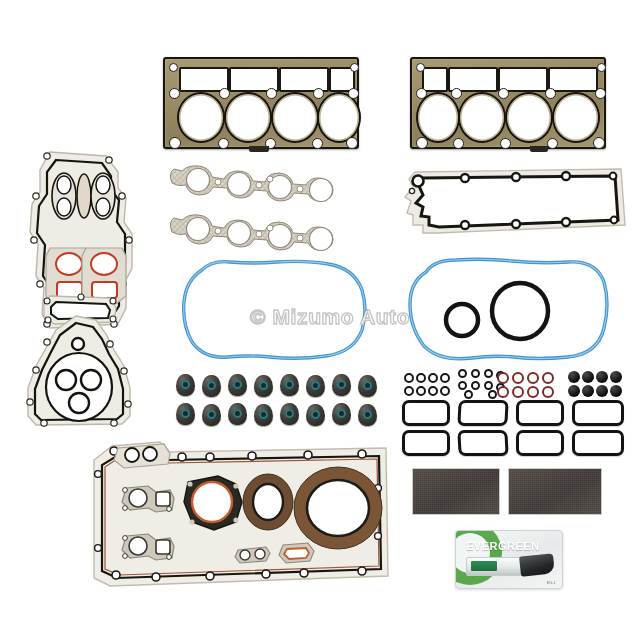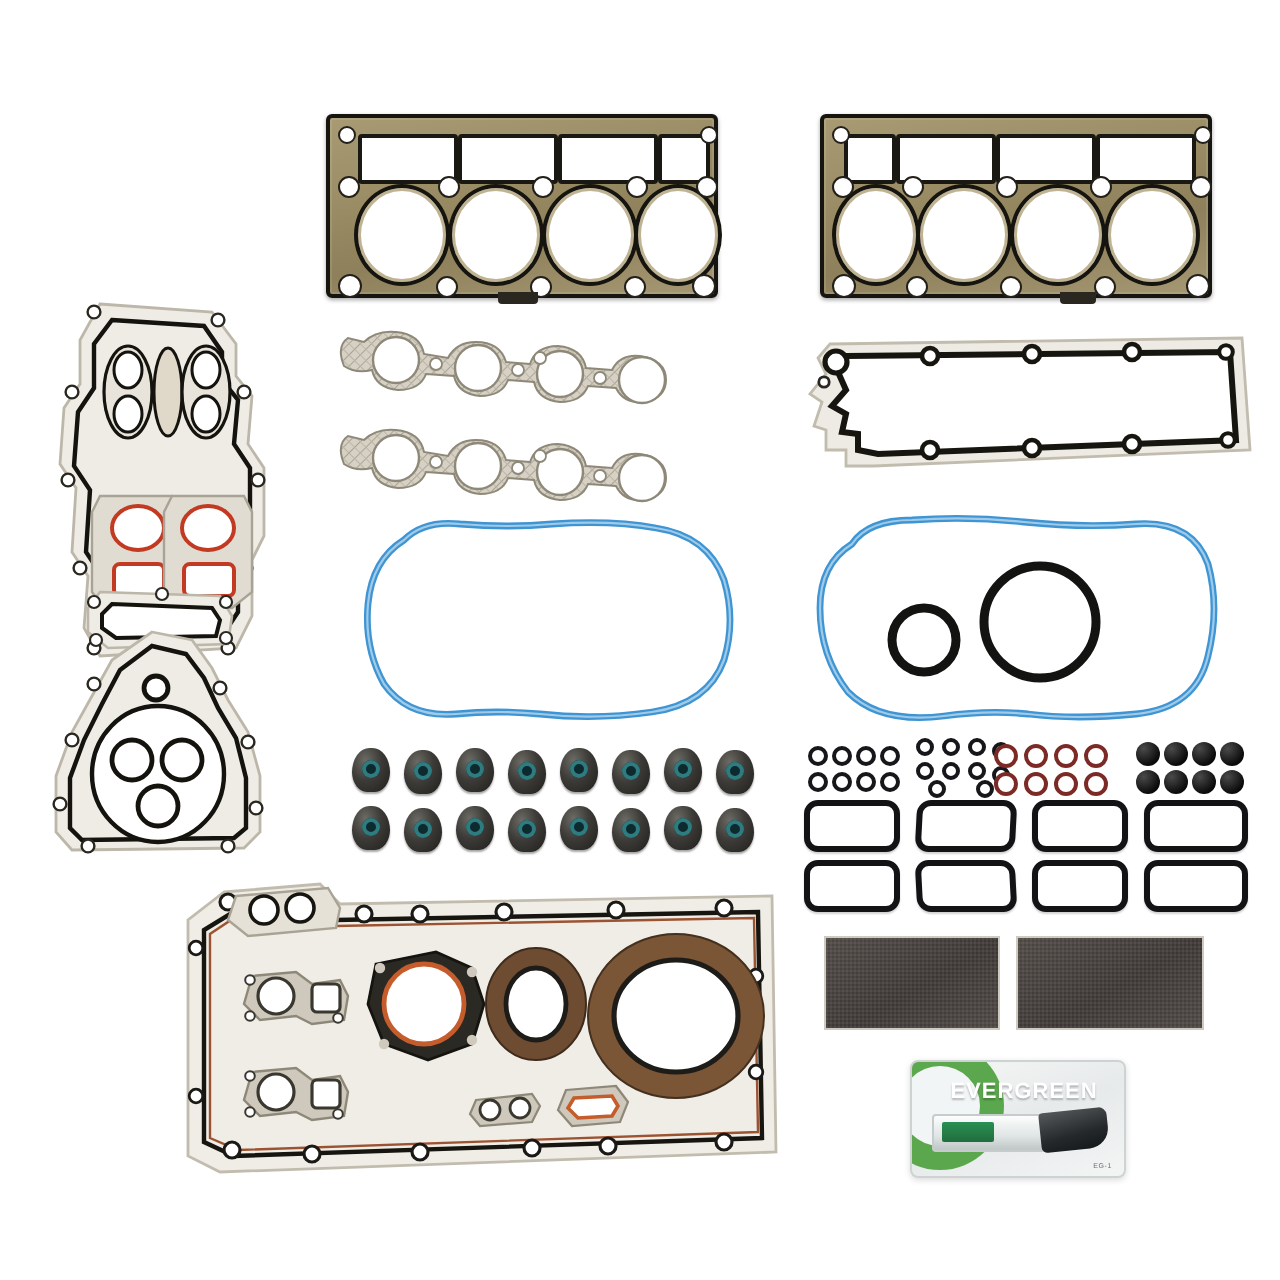--- a/index.html
+++ b/index.html
@@ -93,21 +93,20 @@
   }
   .pack-swoosh2{
     position:absolute;left:-6px;top:2px;width:40px;height:40px;border-radius:50%;
     background:#f2f5f5;
   }
   .pack-brand{
     position:absolute;left:10px;top:9px;right:4px;
     font-size:11px;font-weight:bold;letter-spacing:.5px;color:#ffffff;
     font-family:"Liberation Sans", sans-serif;white-space:nowrap;
     text-shadow:0 1px 1px rgba(0,0,0,.25);
-    text-align:center;
   }
   .pack-tube{
     position:absolute;left:10px;top:26px;width:56px;height:17px;
     background:linear-gradient(180deg,#fdfdfd,#dfe4e4 60%,#bfc6c6);
     border-radius:2px 3px 3px 2px;border:1px solid #c6cccc;
   }
   .pack-tube-label{
     position:absolute;left:4px;top:3px;width:26px;height:10px;
     background:linear-gradient(180deg,#2a8f52,#1f6e3e);border-radius:1px;
   }
@@ -496,15 +495,16 @@
       <path d="M197 109 L216 108 L219 113 L216 118 L199 119 L194 114 Z" fill="#ffffff" stroke="#c45c2b" stroke-width="1.8"></path>
 
       <ellipse cx="178" cy="62" rx="25" ry="28" fill="#6d4c32" stroke="#3f2b1b" stroke-width="1"></ellipse>
       <ellipse cx="178" cy="62" rx="15" ry="18" fill="#ffffff" stroke="#1d1c18" stroke-width="2.4"></ellipse>
 
       <ellipse cx="248" cy="68" rx="44" ry="41" fill="#7a5536" stroke="#44301f" stroke-width="1"></ellipse>
       <ellipse cx="248" cy="68" rx="31" ry="28" fill="#ffffff" stroke="#1d1c18" stroke-width="2.6"></ellipse>
     </svg>
   </div>
 
+  <div class="watermark" style="left:250px;top:305px;">© Mizumo Auto</div>
   <div class="watermark" style="left:250px;top:305px;opacity:0;">© Mizumo Auto</div>
 
 </div>
 
 </body></html>

